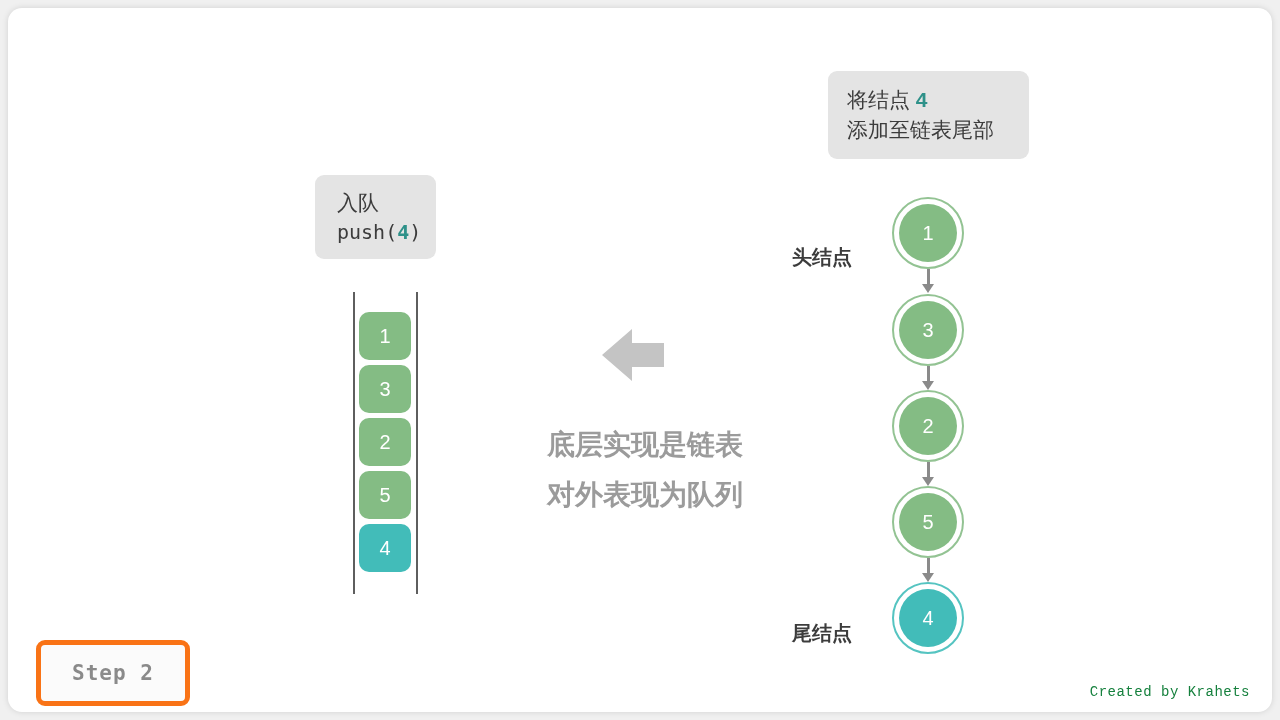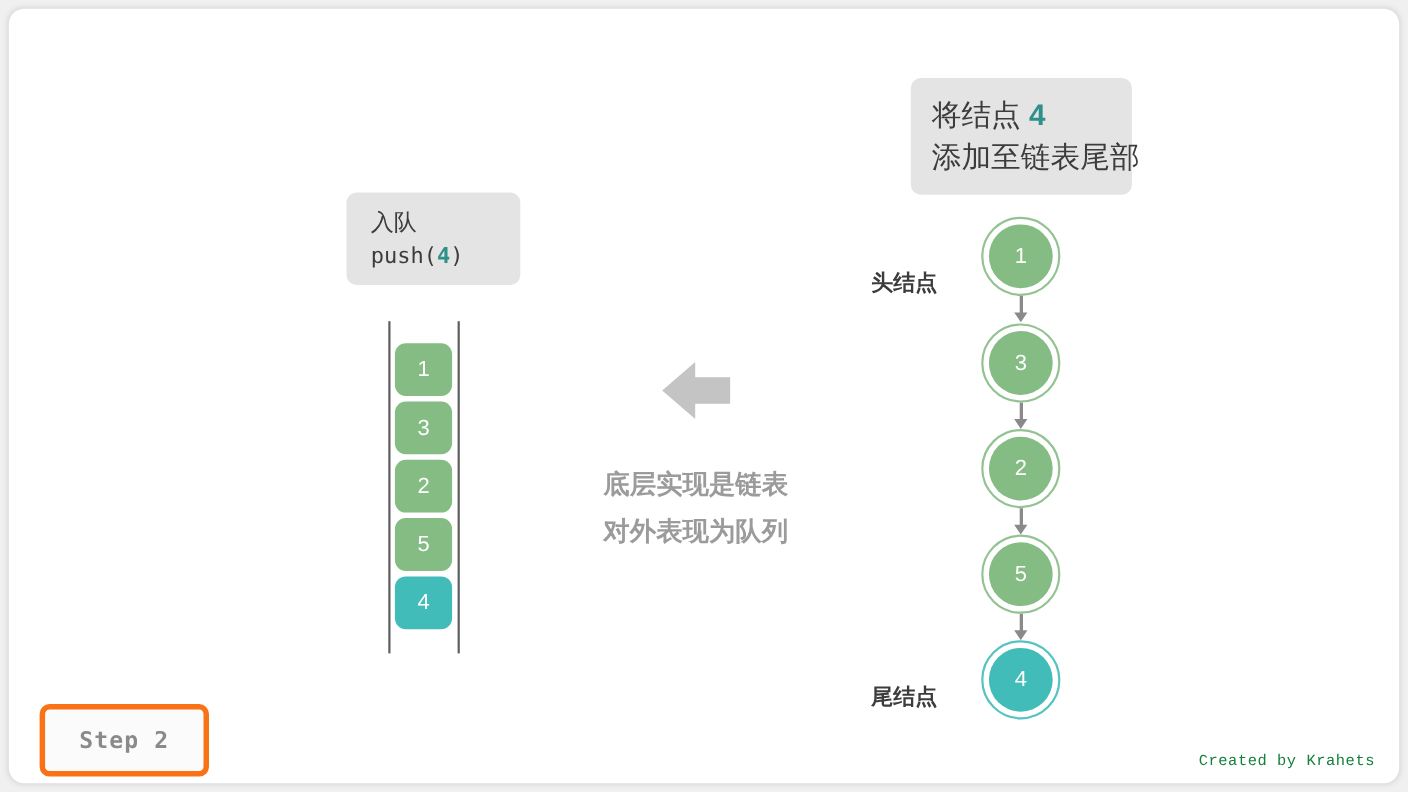--- a/index.html
+++ b/index.html
@@ -41,46 +41,46 @@
     line-height: 1.42;
   }
   .callout .hl {
     color: #2e9189;
     font-weight: bold;
   }
 
   #callout-push {
     left: 307px;
     top: 167px;
-    width: 158px;
+    width: 121px;
     height: 84px;
     padding: 0 22px;
     font-size: 21px;
   }
   #callout-push .l1 { font-family: "Liberation Sans", sans-serif; }
   #callout-push .l2 { font-family: "DejaVu Sans Mono", monospace; font-size: 20px; }
 
   #callout-append {
     left: 820px;
     top: 63px;
     width: 201px;
-    height: 106px;
+    height: 88px;
     padding: 0 19px;
-    font-size: 27px;
+    font-size: 21px;
   }
 
   
   #center-note {
     position: absolute;
     left: 514px;
     top: 412px;
     width: 221px;
-    text-align: center;
+    text-align: right;
     color: #9b9b9b;
-    font-size: 24px;
+    font-size: 28px;
     font-weight: bold;
     line-height: 1.78;
   }
 
   
   #big-arrow {
     position: absolute;
     left: 594px;
     top: 319px;
     width: 62px;

